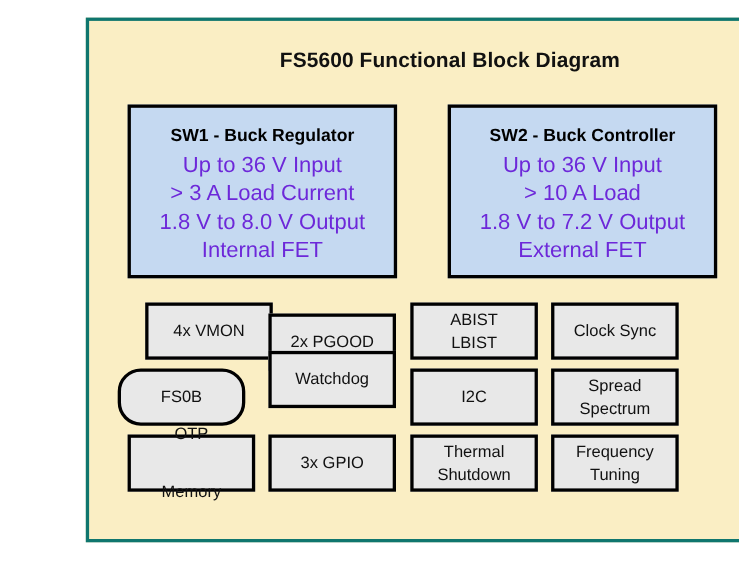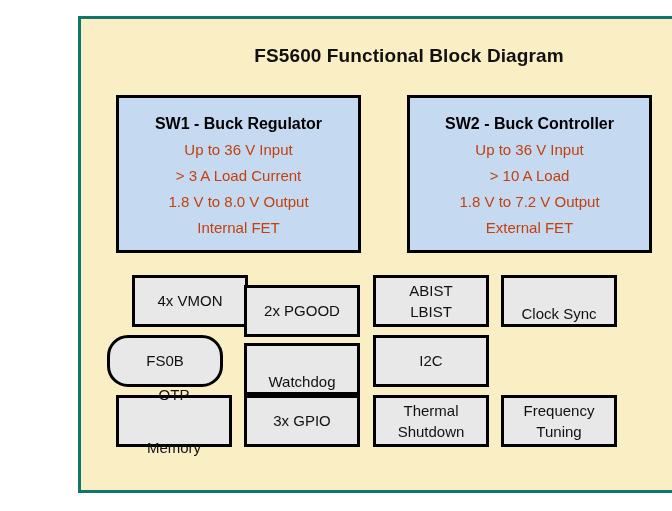--- a/index.html
+++ b/index.html
@@ -56,22 +56,22 @@
   #sw2-block { left: 279px; margin-left: 47px; }
 
   .sw-title {
     font-size: 16px;
     font-weight: bold;
     color: #000000;
     line-height: 27px;
     white-space: nowrap;
   }
   .sw-line {
-    font-size: 15px;
-    color: #c2410c;
+    font-size: 20px;
+    color: #6d28d9;
     line-height: 26px;
     white-space: nowrap;
   }
 
   .feat-box {
     position: absolute;
     box-sizing: border-box;
     background: #e8e8e8;
     border: 3px solid #000000;
     width: 116px;
@@ -115,32 +115,36 @@
   <div class="feat-box one-line" style="left:51px;  top:256px;">
     <div class="feat-line">4x VMON</div>
   </div>
   <div class="feat-box one-line" style="left:163px; top:256px;margin-top:10px;">
     <div class="feat-line">2x PGOOD</div>
   </div>
   <div class="feat-box" style="left:292px; top:256px;">
     <div class="feat-line">ABIST</div>
     <div class="feat-line">LBIST</div>
   </div>
-  <div class="feat-box one-line" style="left:420px; top:256px;justify-content:flex-end;">
+  <div class="feat-box one-line" style="left:420px; top:256px;">
     <div class="feat-line">Clock Sync</div>
   </div>
 
   <div class="feat-box one-line" style="left:26px;  top:316px;border-radius:21px;">
     <div class="feat-line">FS0B</div>
   </div>
-  <div class="feat-box one-line" style="left:163px; top:324px;justify-content:flex-end;">
+  <div class="feat-box one-line" style="left:163px; top:300px;">
     <div class="feat-line">Watchdog</div>
   </div>
   <div class="feat-box one-line" style="left:292px; top:316px;">
     <div class="feat-line">I2C</div>
+  </div>
+  <div class="feat-box" style="left:420px; top:316px;">
+    <div class="feat-line">Spread</div>
+    <div class="feat-line">Spectrum</div>
   </div>
 
   <div class="feat-box" style="left:35px;  top:376px;gap:32px;">
     <div class="feat-line">OTP</div>
     <div class="feat-line">Memory</div>
   </div>
   <div class="feat-box one-line" style="left:163px; top:376px;">
     <div class="feat-line">3x GPIO</div>
   </div>
   <div class="feat-box" style="left:292px; top:376px;text-align:right;">

